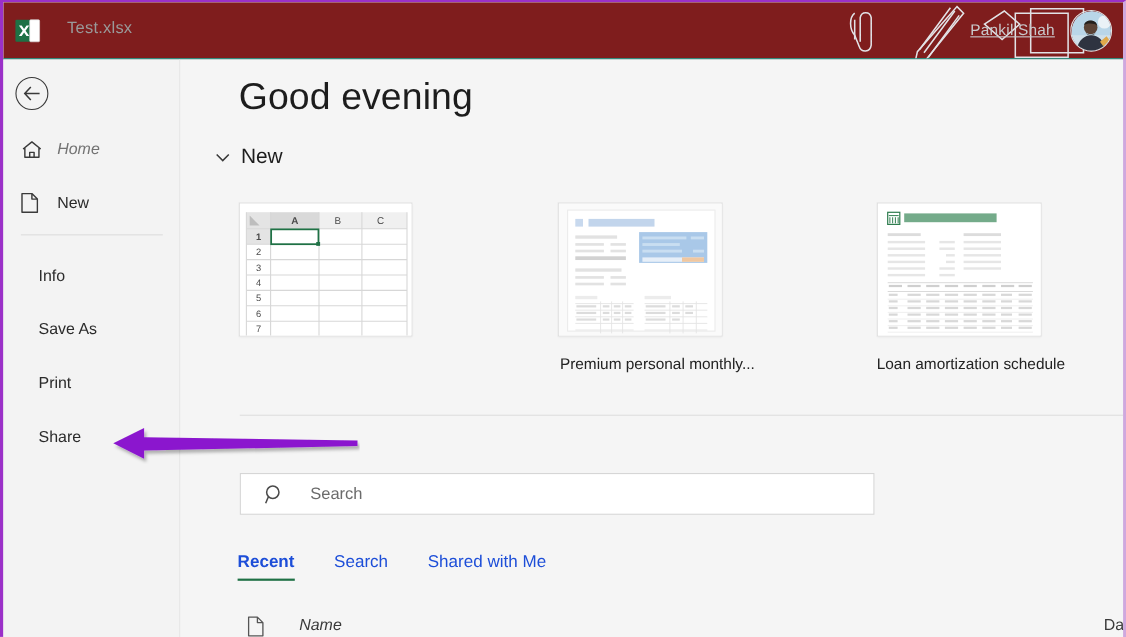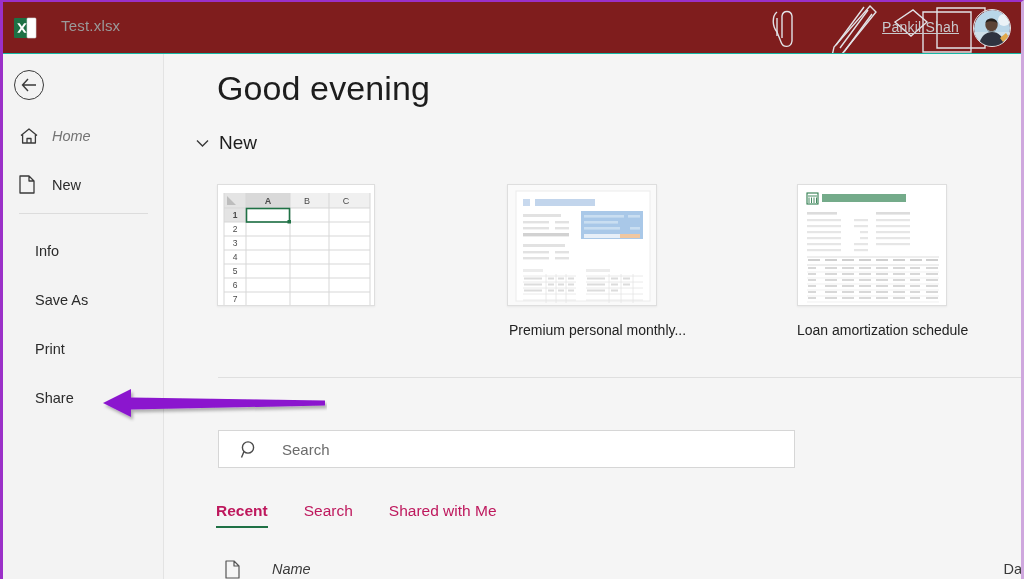--- a/index.html
+++ b/index.html
@@ -143,21 +143,21 @@
   .search-box .mag { margin-left: 21px; display: flex; }
   .search-box .ph {
     margin-left: 23px; font-size: 15px; color: #6b6b6b;
   }
 
   .tabs {
     position: absolute; left: 52px; top: 448px;
     display: flex; align-items: flex-end;
   }
   .tab {
-    font-size: 15.5px; color: #be185d; cursor: pointer;
+    font-size: 15.5px; color: #1d4ed8; cursor: pointer;
     padding-bottom: 8px; margin-right: 36px; position: relative;
   }
   .tab.active { font-weight: 700; }
   .tab.active::after {
     content: ""; position: absolute; left: 0; right: 0; bottom: 0;
     height: 2.5px; background: #1f7145;
   }
 
   .list-head {
     position: absolute; left: 54px; top: 500px;

